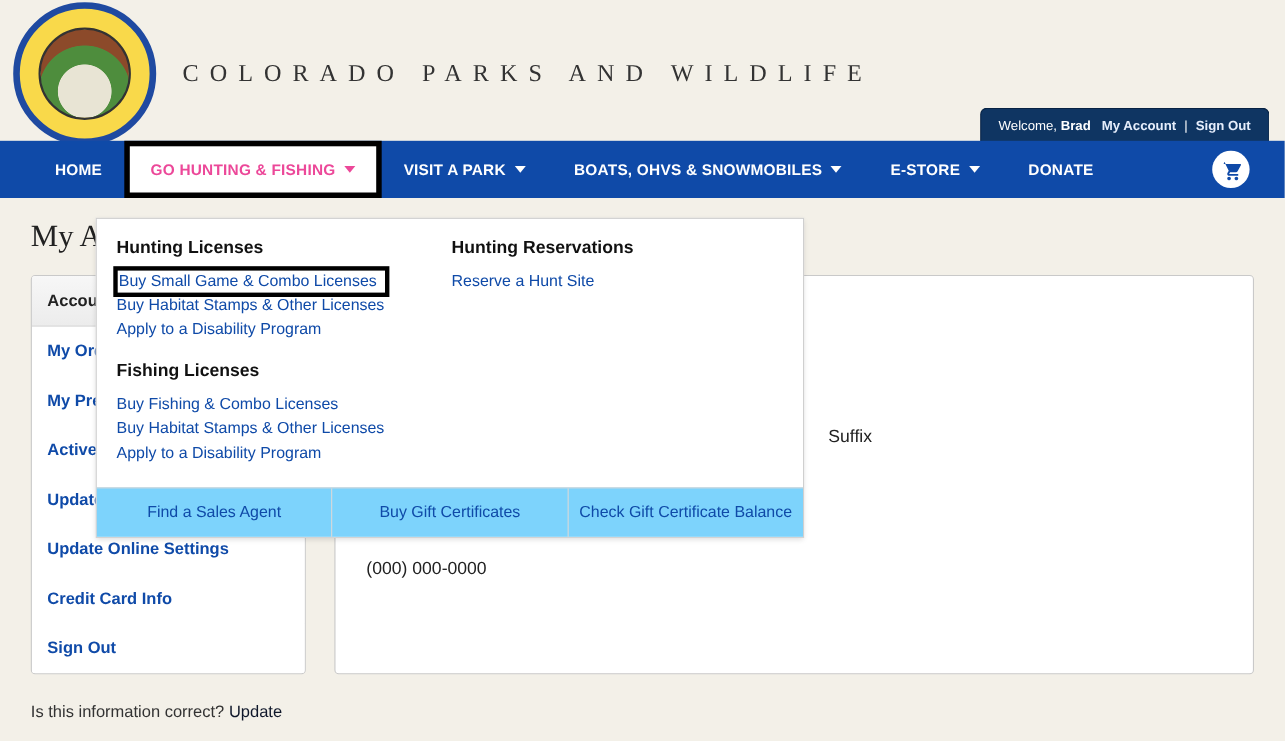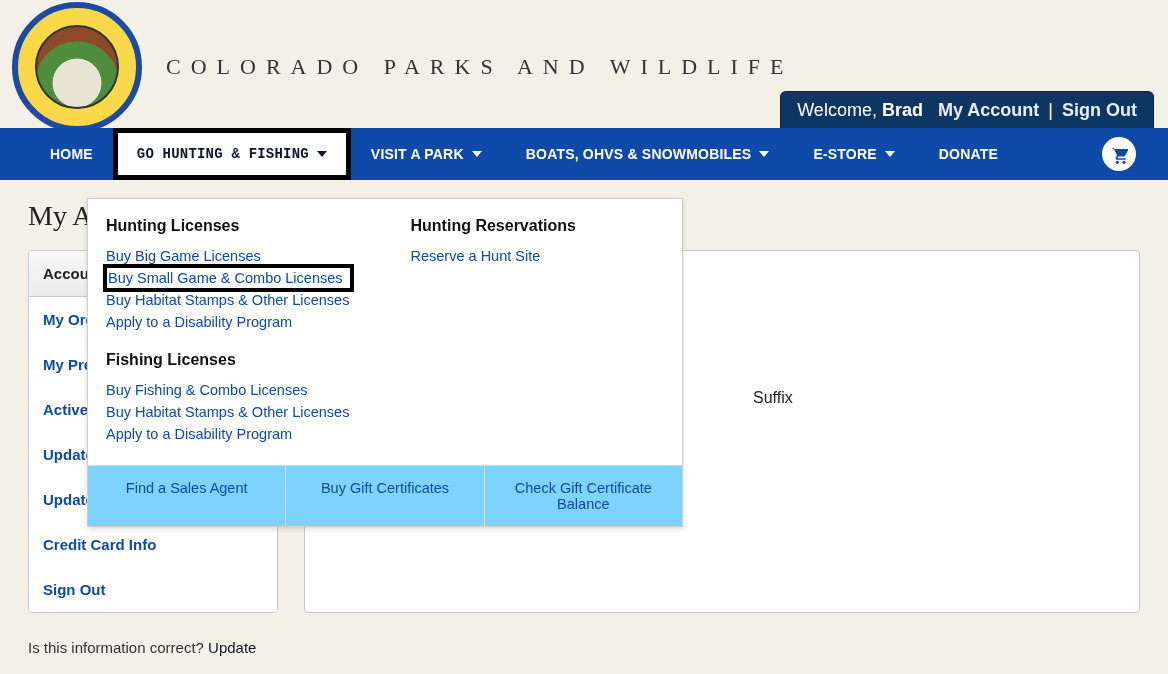--- a/index.html
+++ b/index.html
@@ -44,21 +44,21 @@
     font-weight: 400;
   }
   .user-bar {
     position: absolute;
     right: 14px;
     bottom: -1px;
     background: #0f3562;
     color: #fff;
     padding: 8px 16px;
     border-radius: 6px 6px 0 0;
-    font-size: 18px;
+    font-size: 12px;
     border: 1px solid #072243;
     border-bottom: none;
   }
   .user-bar .welcome-name { font-weight: 700; }
   .user-bar a { color: #e6eefc; text-decoration: none; font-weight: 600; }
   .user-bar .sep { margin: 0 4px; }
 
   .navbar {
     background: #0f4aa8;
     display: flex;
@@ -74,26 +74,25 @@
     padding: 0 22px;
     height: 48px;
     display: flex;
     align-items: center;
     gap: 8px;
     cursor: pointer;
     letter-spacing: .2px;
   }
   .nav-item.active {
     background: #fff;
-    color: #0f172a;
+    color: #ec4899;
     outline: 5px solid #000;
     outline-offset: -3px;
     position: relative;
     z-index: 5;
-    font-family: Liberation Mono, monospace;
   }
   .caret-down {
     width: 0; height: 0;
     border-left: 5px solid transparent;
     border-right: 5px solid transparent;
     border-top: 6px solid currentColor;
   }
   .cart-btn {
     margin-left: auto;
     margin-right: 32px;
@@ -158,21 +157,21 @@
   .info-label { color: #222; }
   .phone-num { color: #222; margin-top: 4px; }
   .update-line { margin-top: 26px; color: #333; font-size: 15px; }
   .update-line a { color: #0f172a; text-decoration: none; }
 
   
   .mega {
     position: absolute;
     top: 198px;
     left: 87px;
-    width: 596px;
+    width: 644px;
     background: #fff;
     border: 1px solid #cfcfcf;
     box-shadow: 0 2px 5px rgba(0,0,0,.15);
     z-index: 4;
   }
   .mega-body {
     display: flex;
     padding: 18px 18px 20px 18px;
     gap: 40px;
   }
@@ -289,21 +288,20 @@
 
   <div class="update-line">
     <span>Is this information correct? </span><a href="#">Update</a>
   </div>
 </div>
 
 <div class="mega">
   <div class="mega-body">
     <div class="mega-col">
       <h4>Hunting Licenses</h4>
-      <a class="mega-link">Buy Big Game Licenses</a>
       <a class="mega-link highlight">Buy Small Game &amp; Combo Licenses</a>
       <a class="mega-link">Buy Habitat Stamps &amp; Other Licenses</a>
       <a class="mega-link">Apply to a Disability Program</a>
 
       <div class="mega-section-gap"></div>
 
       <h4>Fishing Licenses</h4>
       <a class="mega-link">Buy Fishing &amp; Combo Licenses</a>
       <a class="mega-link">Buy Habitat Stamps &amp; Other Licenses</a>
       <a class="mega-link">Apply to a Disability Program</a>

